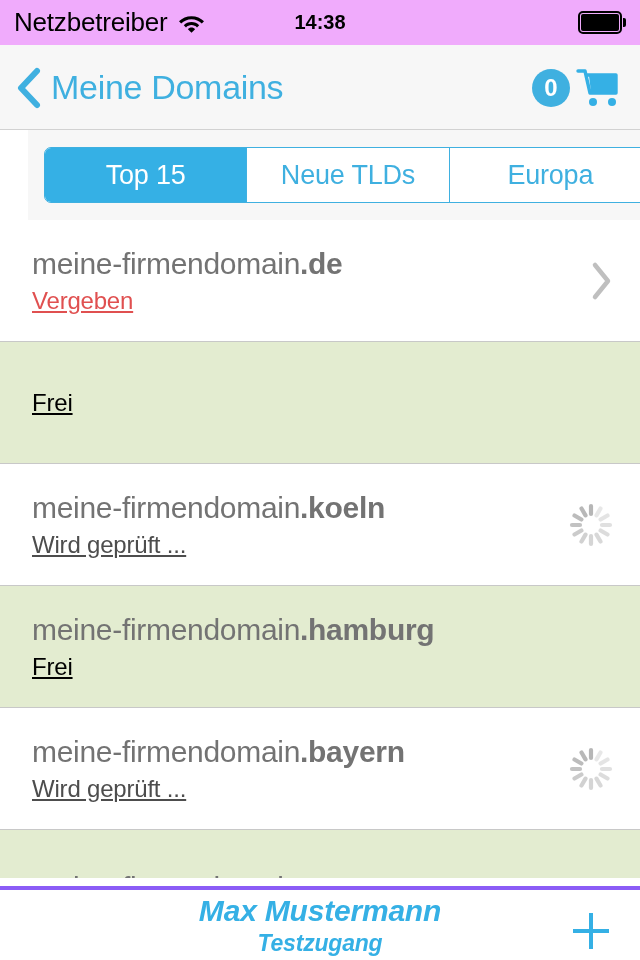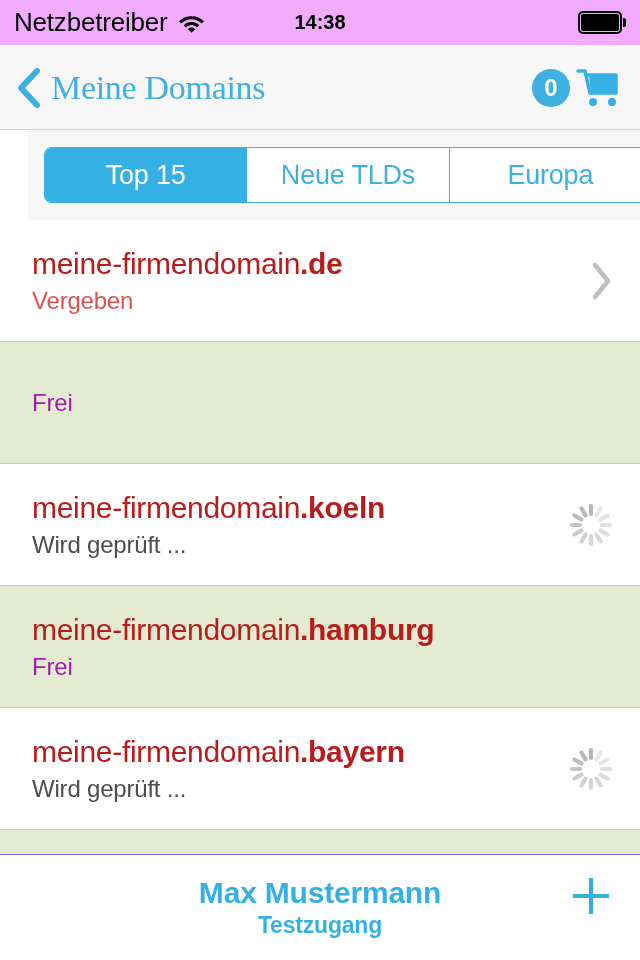--- a/index.html
+++ b/index.html
@@ -52,21 +52,21 @@
     background:#f7f7f7;
     border-bottom:1px solid #d2d2d2;
   }
   .nav-back{
     position:absolute; left:16px; top:0; height:85px;
     display:flex; align-items:center; gap:9px;
     cursor:pointer;
   }
   .back-chev{ width:26px; height:44px; display:block; }
   .nav-title{
-    font-size:34px; color:#3fb0e0; letter-spacing:-0.3px;font-family:Liberation Serif, serif;
+    font-size:34px; color:#3fb0e0; letter-spacing:-0.3px;
   }
   .nav-cart{
     position:absolute; right:16px; top:0; height:85px;
     display:flex; align-items:center; gap:6px;
     cursor:pointer;
   }
   .cart-badge{
     width:38px; height:38px; border-radius:50%;
     background:#3fb0e0; color:#fff;
     display:flex; align-items:center; justify-content:center;
@@ -106,40 +106,40 @@
     background:#fff;
     display:flex; align-items:center;
     cursor:pointer;
   }
   .row.alt{ background:#e3ecd0; }
   .row-texts{
     position:absolute; left:32px; top:0; height:122px;
     display:flex; flex-direction:column; justify-content:center; gap:6px;
   }
   .row-domain{
-    font-size:30px; color:#b91c1c; letter-spacing:-0.3px; white-space:nowrap;
+    font-size:30px; color:#737373; letter-spacing:-0.3px; white-space:nowrap;
   }
   .row-domain b{ font-weight:bold; }
-  .row-status{ font-size:24px; letter-spacing:-0.2px; }
+  .row-status{ font-size:24px; letter-spacing:-0.2px;text-decoration:underline; }
   .st-taken{ color:#e05050; }
-  .st-free{ color:#a21caf; }
+  .st-free{ color:#000000; }
   .st-checking{ color:#4d4d4d; }
 
   .row-accessory{
     position:absolute; right:26px; top:0; height:122px;
     display:flex; align-items:center;
   }
   .chev-right{ width:26px; height:42px; display:block; }
   .spinner{ width:46px; height:46px; display:block; }
 
   
   .footer{
-    position:absolute; left:0; bottom:0; width:640px; height:106px;
-    background:#fff; border-top:1px solid #8b5cf6;
-    display:flex; align-items:center; justify-content:center;
+    position:absolute; left:0; bottom:0; width:640px; height:74px;
+    background:#fff; border-top:4px solid #8b5cf6;
+    display:flex; align-items:center; justify-content:center;font-style:italic;
   }
   .footer-center{
     display:flex; flex-direction:column; align-items:center; justify-content:center; gap:2px;
   }
   .footer-name{ font-size:30px; font-weight:bold; color:#35b0e5; letter-spacing:-0.2px; }
   .footer-sub{ font-size:23px; font-weight:bold; color:#35b0e5; letter-spacing:-0.2px; }
   .footer-add{
     position:absolute; right:22px; top:0; height:82px;
     display:flex; align-items:center; cursor:pointer;
   }

